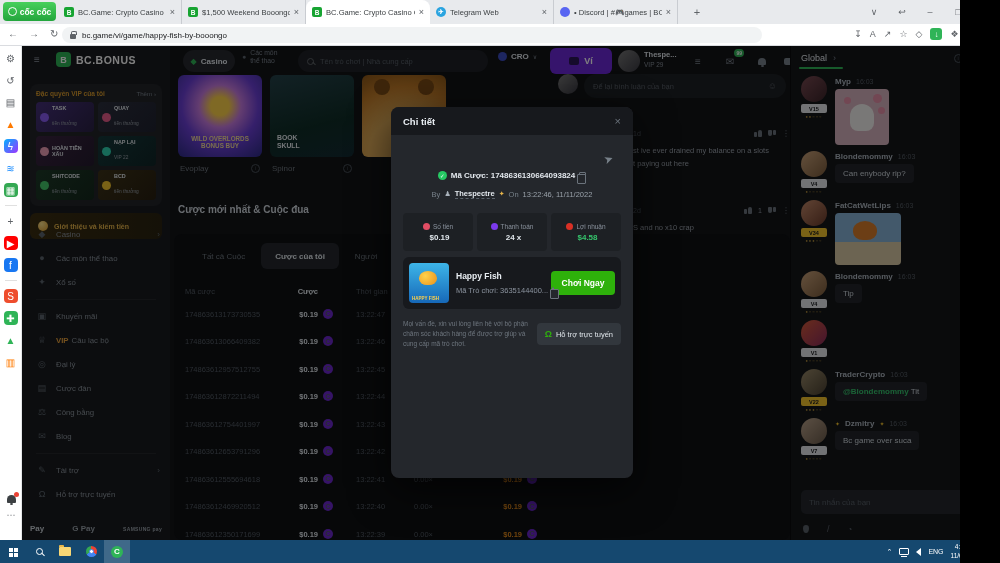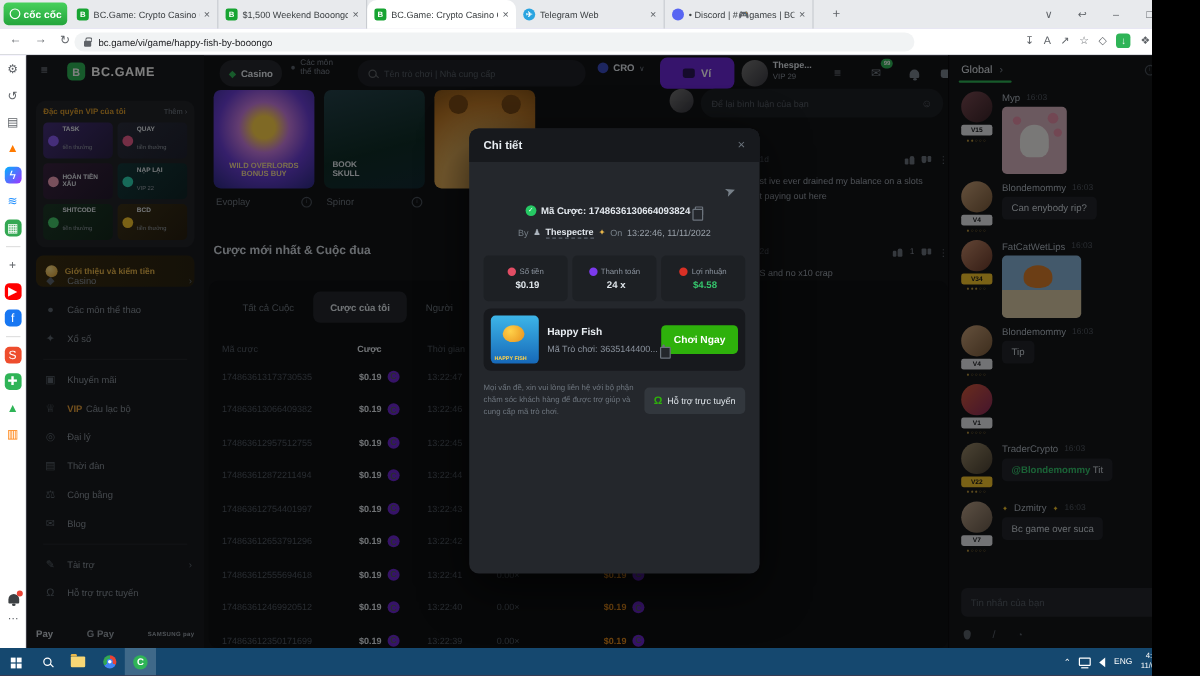--- a/index.html
+++ b/index.html
@@ -1,17 +1,17 @@
 <!DOCTYPE html>
 <html><head>
 <meta charset="utf-8">
 <style>
   *{box-sizing:border-box;margin:0;padding:0}
   body{margin:0;background:#000;font-family:"Liberation Sans",sans-serif}
-  #stage{position:relative;width:960px;height:563px;background:#c4b5fd;overflow:hidden}
+  #stage{position:relative;width:960px;height:563px;background:#fde047;overflow:hidden}
   .abs{position:absolute}
   .hide-empty:empty{display:none}
 
   
   #tabbar{position:absolute;left:0;top:0;width:1000px;height:24px;background:#e8eaed}
   .brand{position:absolute;left:3px;top:2px;width:53px;height:19px;border-radius:4px;
     background:linear-gradient(180deg,#47d05c,#23a53c);color:#fff;font-size:8.5px;font-weight:bold;
     display:flex;align-items:center;justify-content:center;gap:3px}
   .brand .bdot{width:9px;height:9px;border:1.5px solid #fff;border-radius:50%;display:inline-block}
   #tabs{position:absolute;left:58px;top:0;height:24px;display:flex}
@@ -212,21 +212,21 @@
   #msgs{position:absolute;left:8px;top:30px;right:4px;bottom:52px;overflow:hidden}
   .msg{display:flex;gap:6px;margin-bottom:6px}
   .avcol{width:30px;flex:none;display:flex;flex-direction:column;align-items:center}
   .av{width:26px;height:26px;border-radius:50%}
   .vipb{width:26px;height:9px;border-radius:2px;background:#e4e6ea;color:#16181b;font-size:5.5px;font-weight:bold;
     display:flex;align-items:center;justify-content:center;margin-top:2px}
   .vipb[data-vip="gold"]{background:#f5c42c}
   .mdots{font-size:4px;color:#b9953c;letter-spacing:1px;margin-top:1px}
   .mcontent{padding-top:1px;min-width:0}
   .mname{display:flex;align-items:center;gap:5px}
-  .mname .u{color:#aeb7c0;font-size:8px;font-weight:normal}
+  .mname .u{color:#aeb7c0;font-size:8px;font-weight:bold}
   .mname .tm{color:#555c64;font-size:7px}
   .mname .dec{display:none;color:#f5c42c;font-size:6px}
   .mname.decor .dec{display:inline}
   .bubble{display:none;margin-top:3px;background:#22252b;border-radius:4px;padding:5px 8px;font-size:8px;color:#ced5dc;max-width:150px}
   .bubble.on{display:inline-block}
   .mention{color:#35c46c;font-weight:bold}
   .mention:empty{display:none}
   .chat-img{display:none;margin-top:3px;border-radius:4px;position:relative;overflow:hidden}
   .chat-img[data-img="ghost"]{display:block;width:54px;height:56px;background:#d7b3bf}
   .chat-img[data-img="ghost"]::after{content:"";position:absolute;left:15px;top:15px;width:24px;height:27px;background:#f3f0ee;border-radius:12px 12px 8px 8px}
@@ -417,21 +417,21 @@
       </span>
     <span style="color:#5f6368;font-size:9px">⋯</span>
   </div>
 
   <div id="page">
 
     <div id="bcside">
       <span class="hamb">≡</span>
       <div class="bclogo">
         <span class="bchex">B</span>
-        <span class="bcname">BC.GAME</span>
+        <span class="bcname">BC.BONUS</span>
       </div>
       <div id="vip-panel">
         <div class="vip-head">
           <span class="vip-title">Đặc quyền VIP của tôi</span>
           <span class="vip-more">Thêm ›</span>
         </div>
         <div class="vip-grid">
 
         <div class="vip-card" style="background: linear-gradient(135deg, rgb(69, 48, 122), rgb(42, 33, 69));">
               <span class="vip-dot" style="background: rgb(138, 92, 245);"></span>
@@ -521,21 +521,21 @@
           </div>
           <div class="nav-item">
             <span class="ni">◎</span>
 
             <span class="nl">Đại lý</span>
 
           </div>
           <div class="nav-item">
             <span class="ni">▤</span>
 
-            <span class="nl">Thời đàn</span>
+            <span class="nl">Cược đàn</span>
 
           </div>
           <div class="nav-item">
             <span class="ni">⚖</span>
 
             <span class="nl">Công bằng</span>
 
           </div>
           <div class="nav-item">
             <span class="ni">✉</span>

